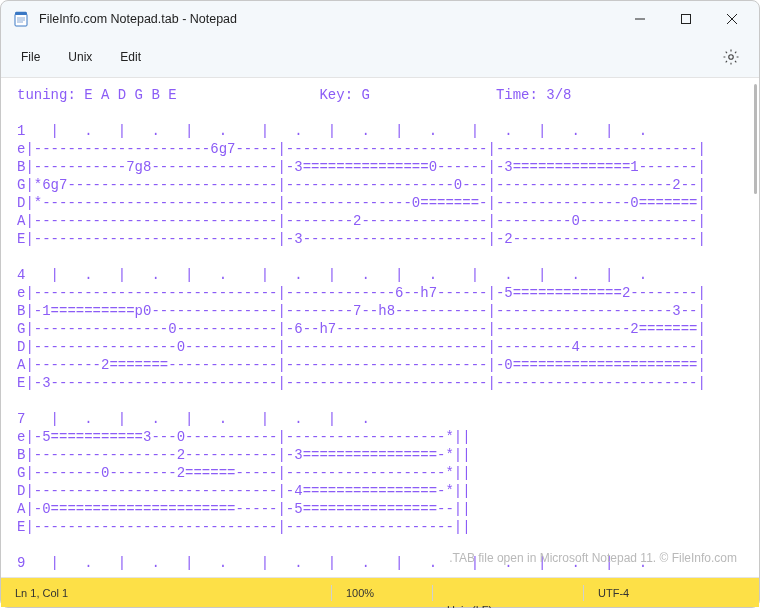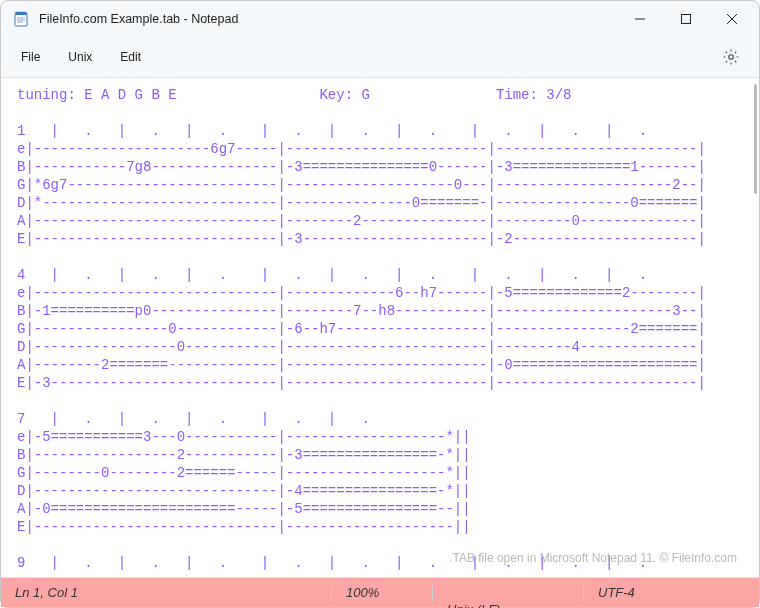--- a/index.html
+++ b/index.html
@@ -14,21 +14,21 @@
   .win-btn svg { display: block; }
   .menubar { height: 40px; display: flex; align-items: center; padding: 0 8px; }
   .menu-item { padding: 6px 12px; font-size: 12px; color: #222; cursor: default; }
   .menu-item + .menu-item { margin-left: 4px; }
   .gear { margin-left: auto; width: 40px; height: 40px; display: inline-flex; align-items: center; justify-content: center; color: #333; }
   .editor-wrap { position: relative; flex: 1; background: #fff; border-top: 1px solid #e4e4e4; overflow: hidden; }
   .editor { position: absolute; inset: 0; padding: 8px 16px 4px 16px; font-family: Consolas, "Courier New", monospace; font-size: 14px; line-height: 18px; color: #8b5cf6; white-space: pre; overflow: hidden; }
   .vscroll { position: absolute; right: 0; top: 0; bottom: 0; width: 16px; }
   .vscroll-thumb { position: absolute; right: 2px; top: 6px; width: 3px; height: 110px; background: #b9b9b9; border-radius: 2px; }
   .watermark { position: absolute; right: 22px; bottom: 12px; font-size: 12px; color: #b9b9b9; font-family: "Segoe UI", Arial, sans-serif; }
-  .statusbar { height: 30px; display: flex; align-items: center; font-size: 13px; color: #333; border-top: 1px solid #e4e4e4; background: #fca5a5; font-style: italic; }
+  .statusbar { height: 30px; display: flex; align-items: center; font-size: 11px; color: #333; border-top: 1px solid #e4e4e4; background: #fde047; }
   .status-cell { padding: 0 14px; height: 100%; display: flex; align-items: center; }
   .sep { width: 1px; height: 16px; background: #d0d0d0; }
   .status-left { flex: 0 0 330px; }
   .status-zoom { flex: 0 0 100px; }
   .status-eol { flex: 0 0 150px; margin-top: 34px; }
   .status-enc { flex: 1; }
 </style>
 </head>
 <body>
 
@@ -42,21 +42,21 @@
         <line x1="4" y1="2.5" x2="4" y2="0.5" stroke="#3a78c4" stroke-width="1"></line>
         <line x1="6" y1="2.5" x2="6" y2="0.5" stroke="#3a78c4" stroke-width="1"></line>
         <line x1="8" y1="2.5" x2="8" y2="0.5" stroke="#3a78c4" stroke-width="1"></line>
         <line x1="10" y1="2.5" x2="10" y2="0.5" stroke="#3a78c4" stroke-width="1"></line>
         <line x1="12" y1="2.5" x2="12" y2="0.5" stroke="#3a78c4" stroke-width="1"></line>
         <line x1="4" y1="7" x2="12" y2="7" stroke="#87a9d6" stroke-width="1"></line>
         <line x1="4" y1="9" x2="12" y2="9" stroke="#87a9d6" stroke-width="1"></line>
         <line x1="4" y1="11" x2="10" y2="11" stroke="#87a9d6" stroke-width="1"></line>
       </svg>
     </span>
-    <span class="title">FileInfo.com Example.tab - Notepad</span>
+    <span class="title">FileInfo.com Notepad.tab - Notepad</span>
     <span class="spacer"></span>
     <span class="win-btn">
       <svg width="10" height="10" viewBox="0 0 10 10">
           <line x1="0" y1="5" x2="10" y2="5" stroke="#222" stroke-width="1"></line>
         </svg>
     </span>
     <span class="win-btn">
       <svg width="10" height="10" viewBox="0 0 10 10">
           <rect x="0.5" y="0.5" width="9" height="9" fill="none" stroke="#222" stroke-width="1"></rect>
         </svg>

